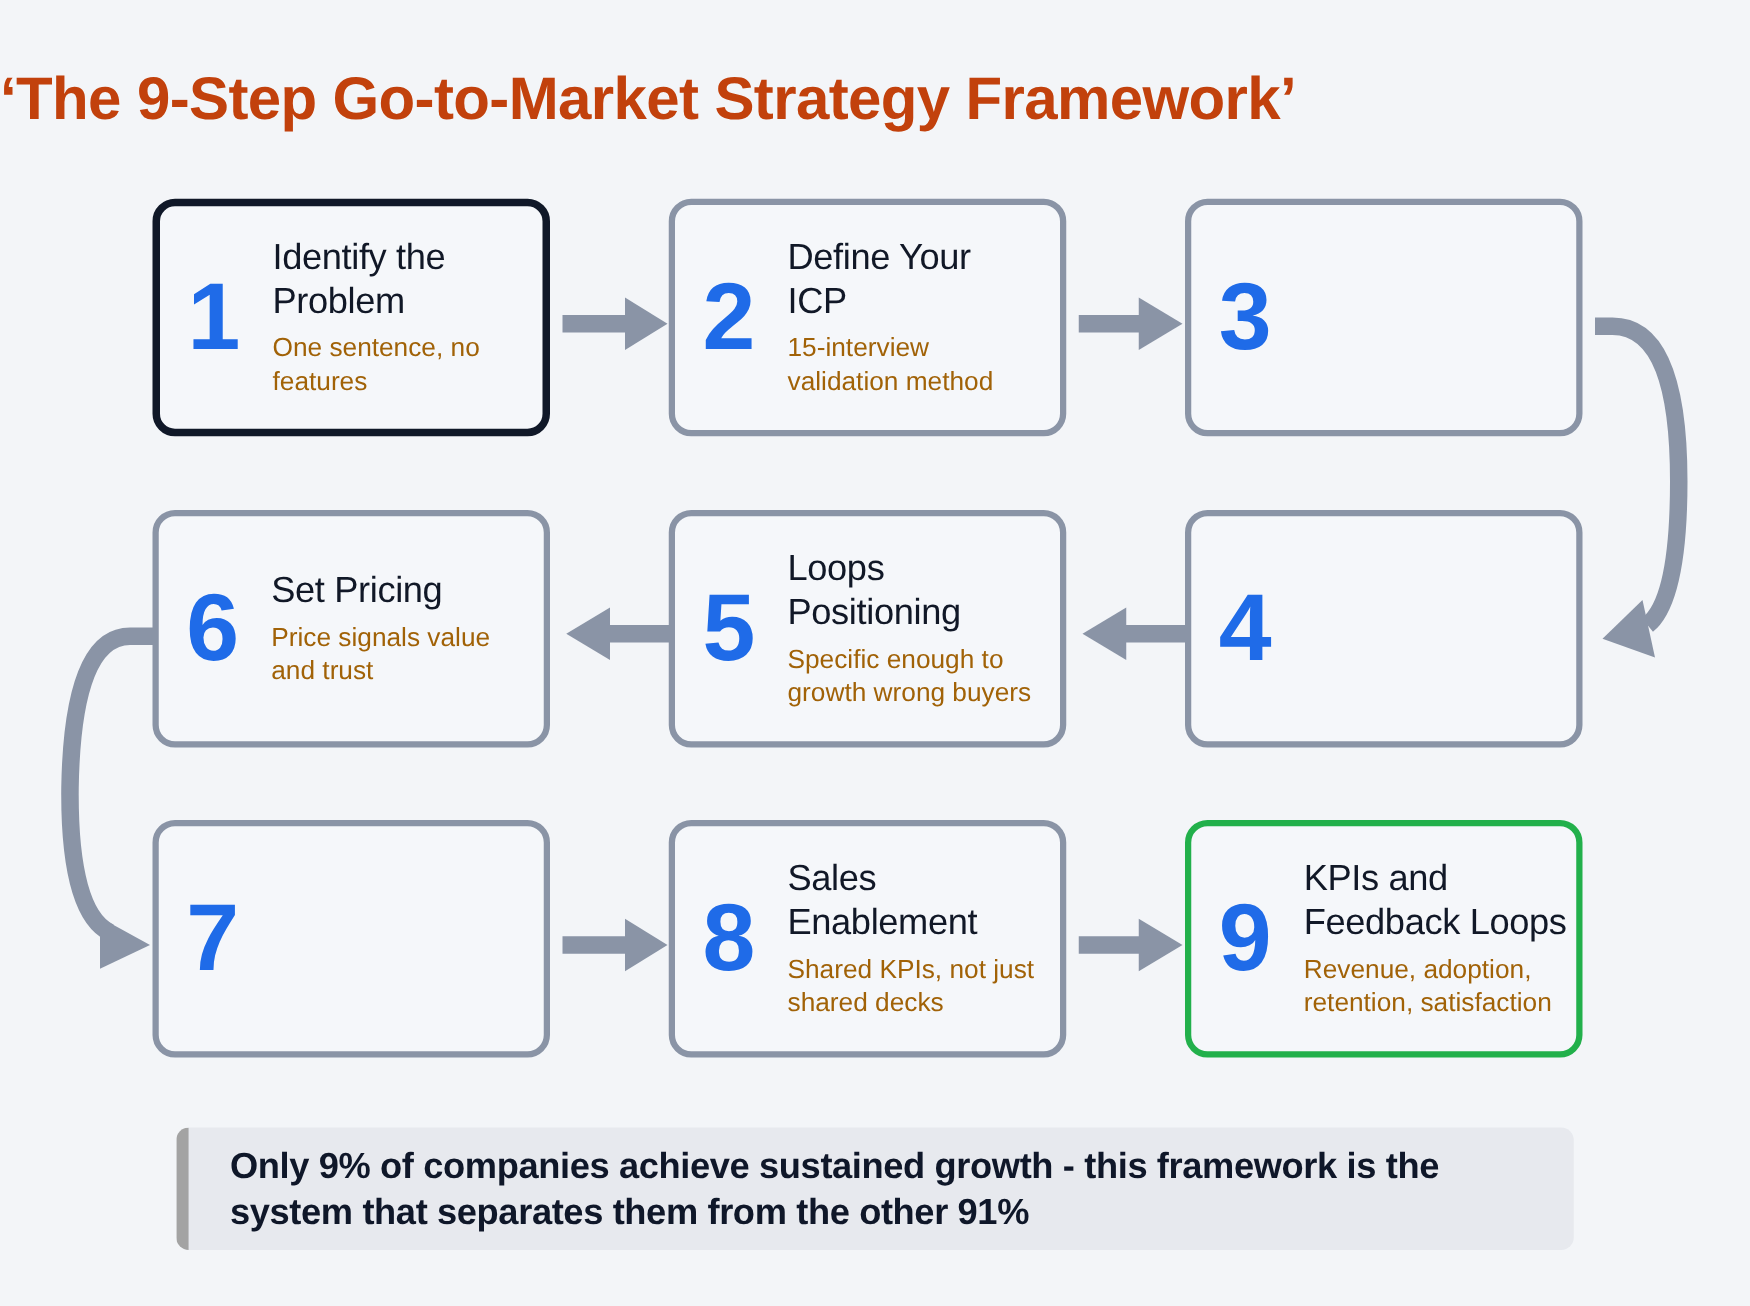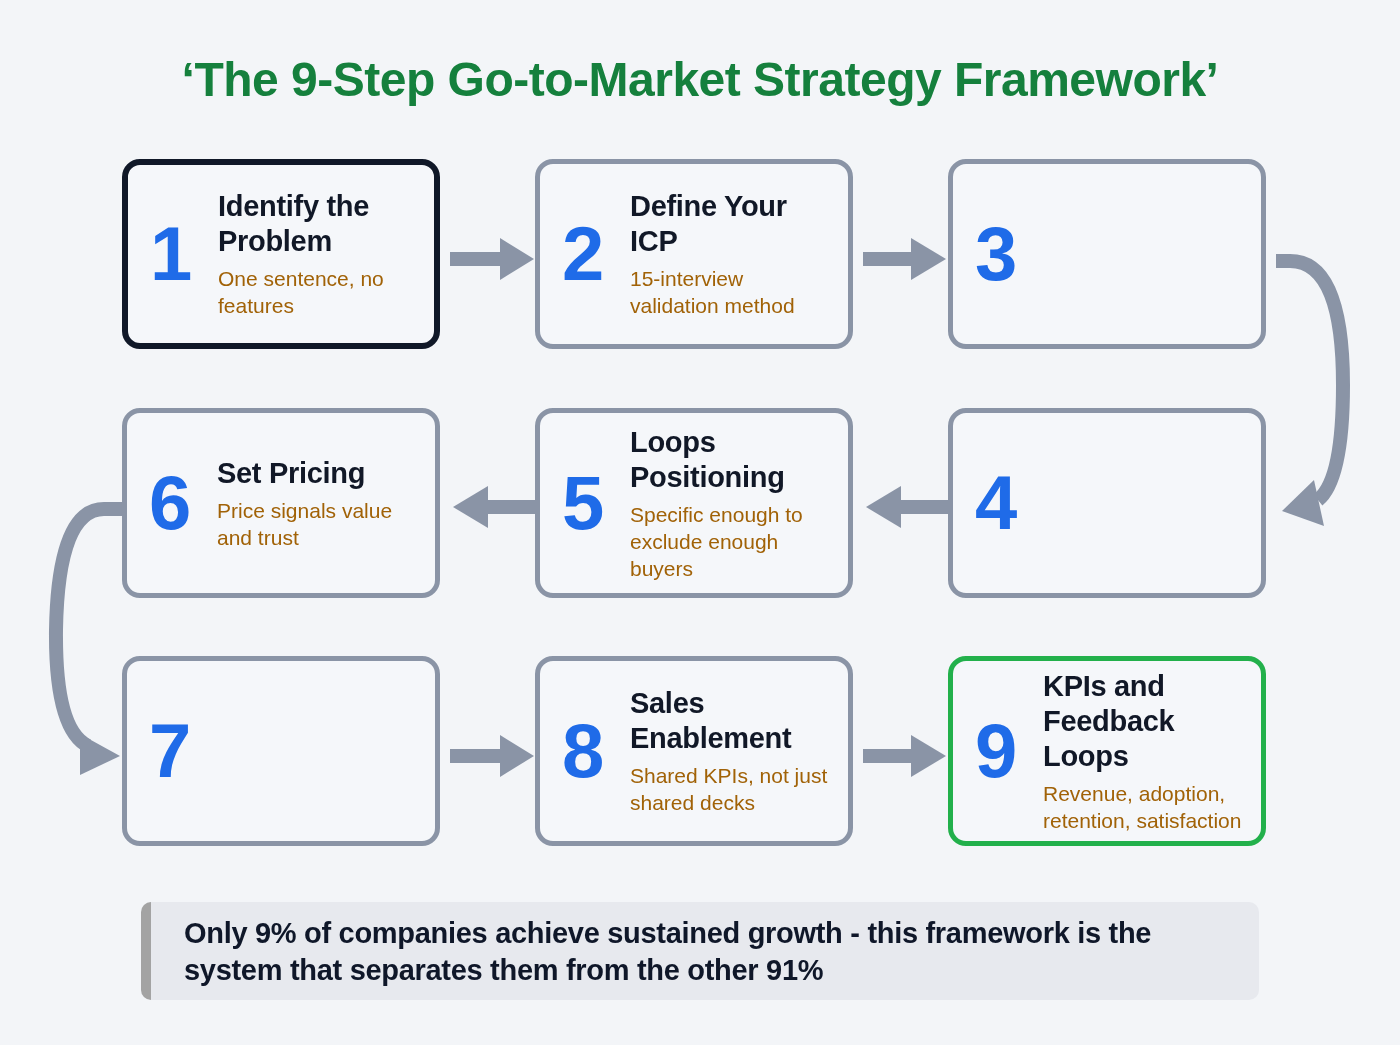--- a/index.html
+++ b/index.html
@@ -4,42 +4,42 @@
 <style>
   html, body { margin: 0; padding: 0; }
   body {
     width: 1400px; height: 1045px;
     background: #f3f5f8;
     font-family: "Liberation Sans", "DejaVu Sans", sans-serif;
     position: relative; overflow: hidden;
   }
   .title {
     position: absolute; left: 0; top: 52px; width: 1400px;
-    text-align: center; font-weight: 700; font-size: 48px;
-    color: #15803d; letter-spacing: -0.5px;
+    font-weight: 700; font-size: 48px;
+    color: #c2410c; letter-spacing: -0.5px;
   }
   .card {
     position: absolute; width: 318px; height: 190px;
     box-sizing: border-box; border: 5px solid #8a94a6;
     border-radius: 18px; background: #f5f7fa;
   }
   .card.active { border-color: #101828; }
   .card.final { border-color: #22b04b; }
   .num {
     position: absolute; left: 22px; top: 50%;
     transform: translateY(-50%);
     font-size: 76px; font-weight: 700; color: #1f6be8;
     line-height: 1;
   }
   .text {
     position: absolute; left: 90px; right: 6px; top: 50%;
     transform: translateY(-50%);
   }
   .heading {
-    font-size: 29px; font-weight: 700; color: #111827;
+    font-size: 29px; font-weight: 400; color: #111827;
     line-height: 35px; letter-spacing: -0.3px;
   }
   .desc {
     margin-top: 6px; font-size: 21px; color: #a16207;
     line-height: 27px;
   }
   svg.arrows { position: absolute; left: 0; top: 0; }
   .callout {
     position: absolute; left: 141px; top: 902px;
     width: 1118px; height: 98px;
@@ -127,21 +127,21 @@
   <div class="text">
     <div class="heading"><span>Set Pricing</span></div>
     <div class="desc"><span>Price signals value</span><br><span>and trust</span></div>
   </div>
 </div>
 
 <div class="card" style="left:535px; top:408px;">
   <div class="num">5</div>
   <div class="text">
     <div class="heading"><span>Loops</span><br><span>Positioning</span></div>
-    <div class="desc"><span>Specific enough to</span><br><span>exclude enough buyers</span></div>
+    <div class="desc"><span>Specific enough to</span><br><span>growth wrong buyers</span></div>
   </div>
 </div>
 
 <div class="card" style="left:948px; top:408px;">
   <div class="num">4</div>
 </div>
 
 <div class="card" style="left:122px; top:656px;">
   <div class="num">7</div>
 </div>

